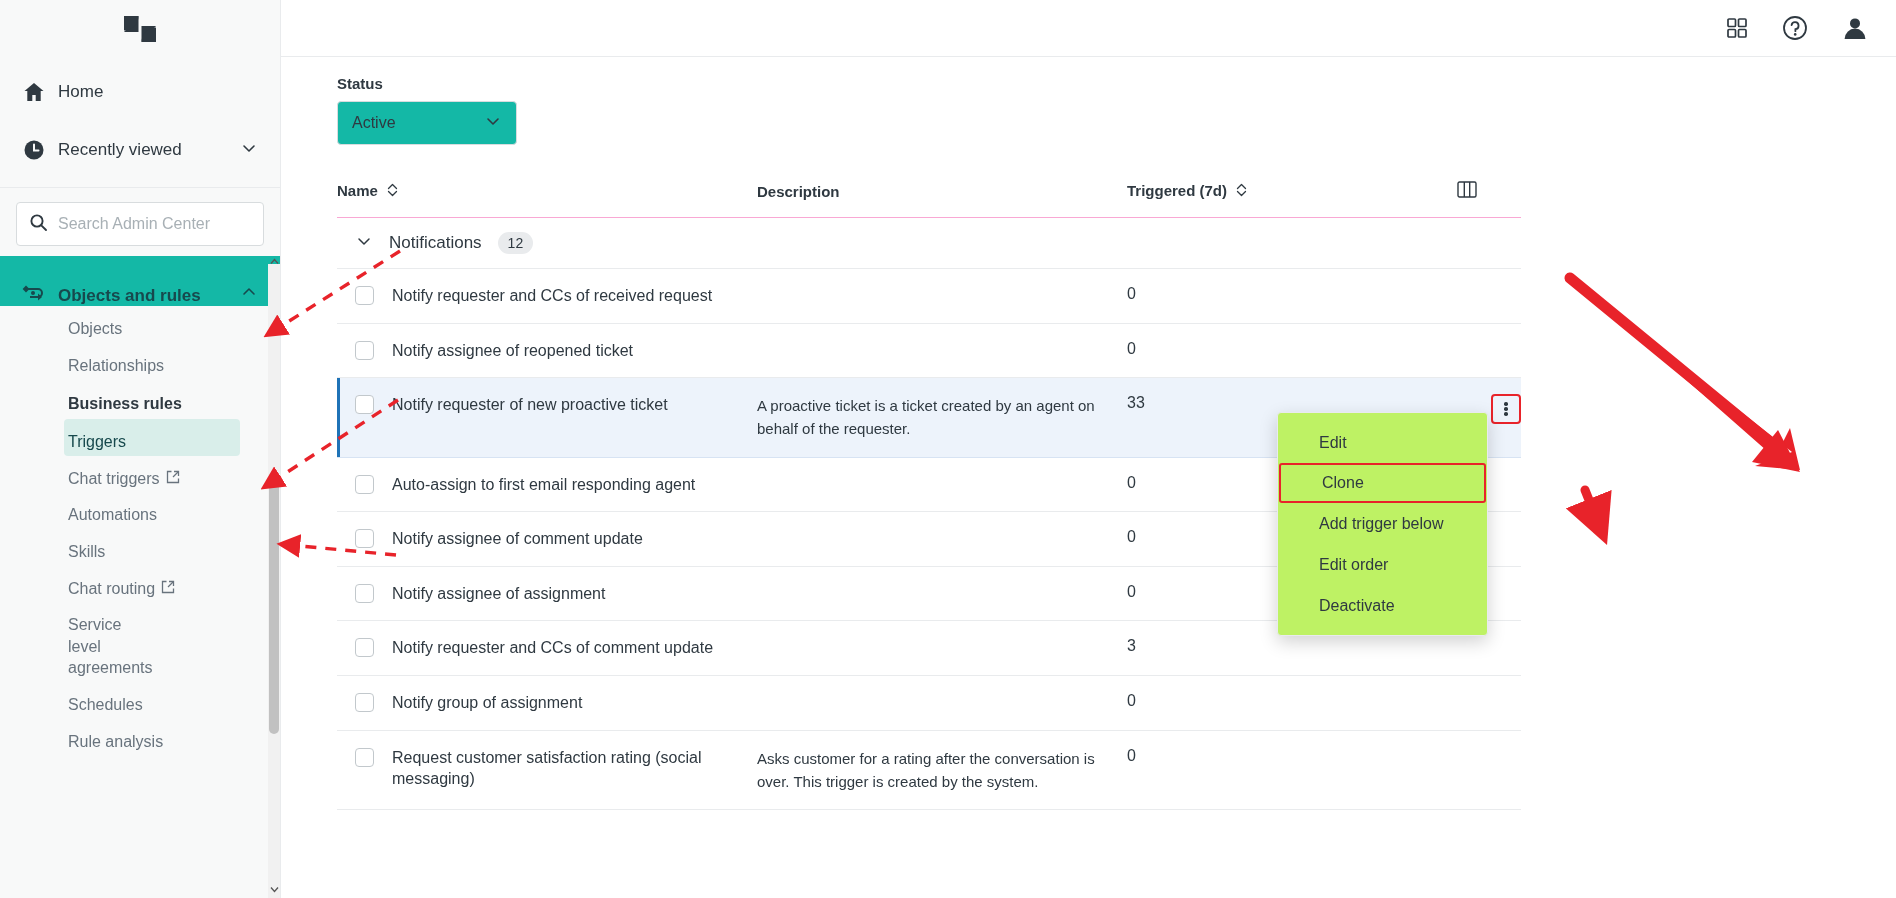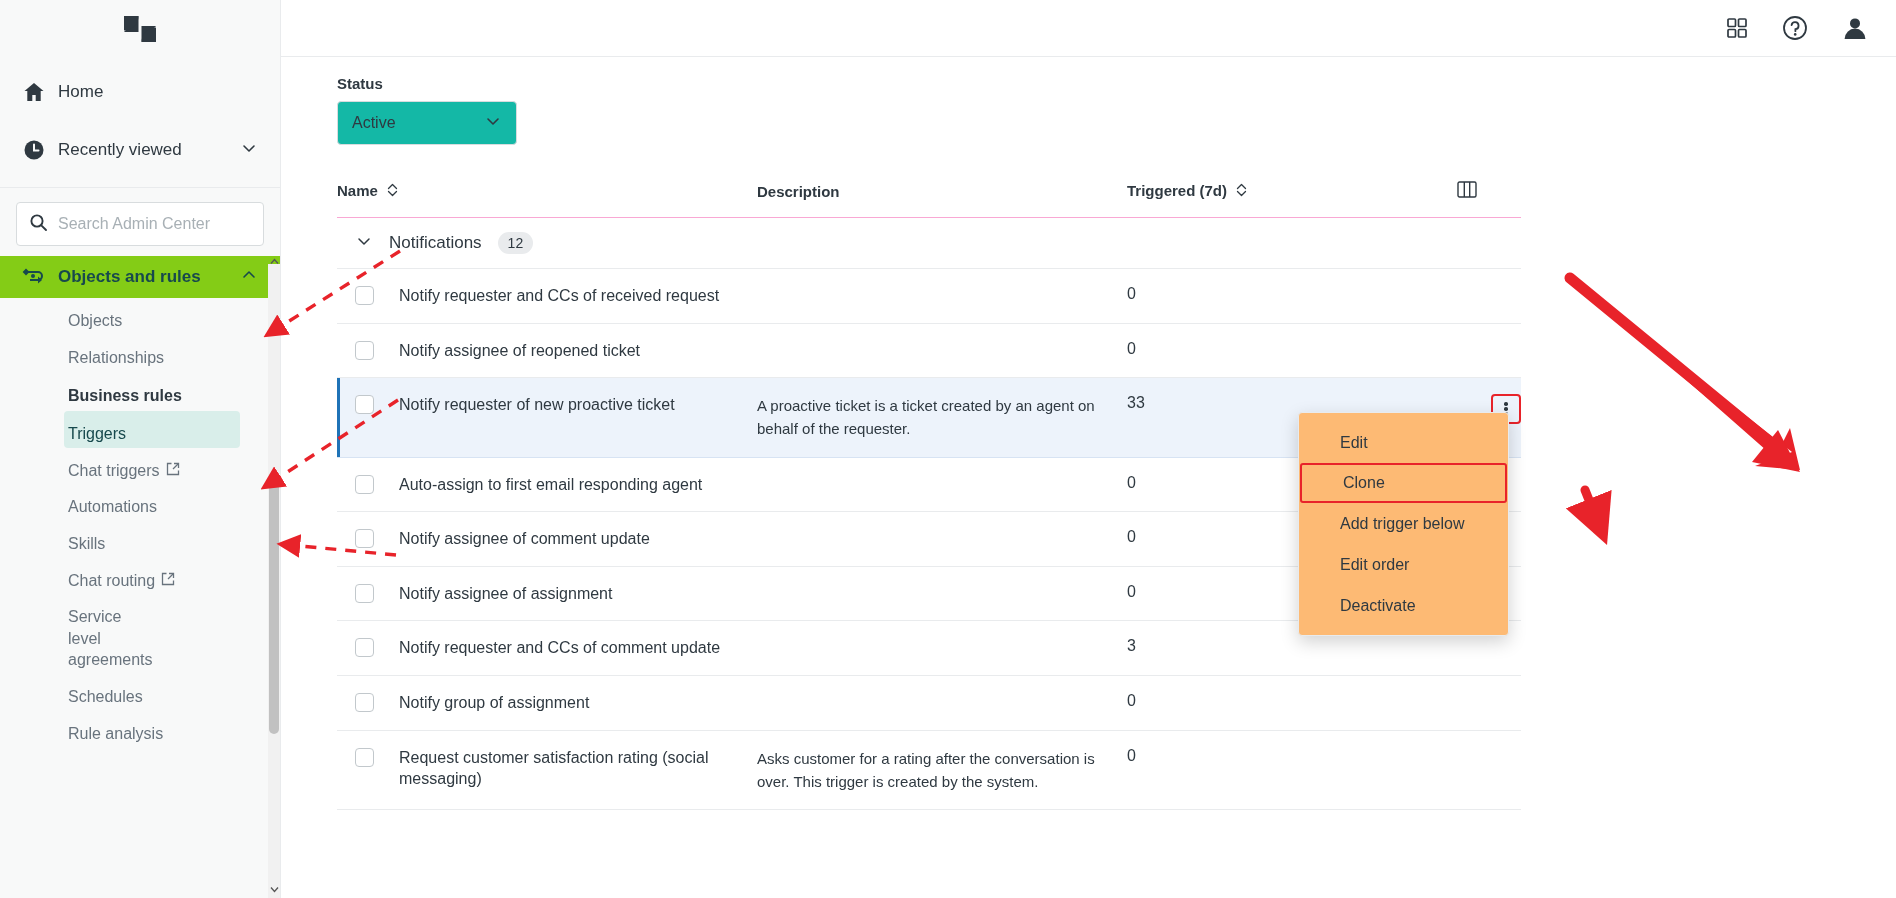--- a/index.html
+++ b/index.html
@@ -44,23 +44,23 @@
     background: #fff; padding: 0 12px;
   }
   .search-box input {
     border: 0; outline: 0; font-size: 16px; color: #68737d;
     font-family: "Liberation Sans", sans-serif; width: 100%;
     background: transparent;
   }
   .search-box input::placeholder { color: #a8b0b5; }
 
   .section-head {
-    display: flex; align-items: center;
-    height: 42px; padding: 0 22px;
-    background: #84cc16; color: #17494d;
+    display: flex; align-items: flex-end;
+    height: 50px; padding: 0 22px;
+    background: #14b8a6; color: #17494d;
     font-size: 17px; font-weight: bold; cursor: pointer;
   }
   .section-head .ico { width: 30px; display: flex; align-items: center; }
   .section-head .lbl { margin-left: 6px; }
   .section-head .chev { margin-left: auto; }
 
   .sub-item {
     display: flex; align-items: center;
     min-height: 35px; padding: 12px 22px 3px 68px;
     font-size: 16px; color: #68737d; cursor: pointer;
@@ -116,41 +116,41 @@
   .badge {
     background: #e9ebed; color: #2f3941; font-size: 14px;
     border-radius: 11px; padding: 3px 10px; min-width: 30px; text-align: center;
   }
 
   tr.data-row td { border-bottom: 1px solid #e9ebed; padding: 16px 0; vertical-align: top; }
   tr.data-row td.c-name { padding-left: 18px; }
   tr.data-row.selected td { background: #edf3fb; border-bottom-color: #d7e3f3; }
   tr.data-row.selected td.c-name { box-shadow: inset 3px 0 0 0 #1f73b7; }
 
-  .namecell { display: flex; align-items: flex-start; gap: 25px; }
+  .namecell { display: flex; align-items: flex-start; gap: 18px; }
   .chk {
     width: 19px; height: 19px; border: 1px solid #c2c8cc; border-radius: 4px;
     background: #fff; flex: 0 0 19px; margin-top: 1px; cursor: pointer;
   }
   .rowname { font-size: 16px; color: #2f3941; line-height: 1.35; }
   .rowdesc { font-size: 15px; color: #2f3941; line-height: 1.55; }
   .rowtrig { font-size: 16px; color: #2f3941; }
 
   .kebab {
     width: 30px; height: 30px; border-radius: 4px;
     display: flex; align-items: center; justify-content: center;
     cursor: pointer; margin-left: auto;
   }
   .kebab.highlight { border: 2px solid #e8232a; }
   .dot { width: 3.5px; height: 3.5px; background: #2f3941; border-radius: 50%; margin: 1.5px 0; }
 
   
   .menu {
-    position: absolute; left: 1017px; top: 412px; width: 211px;
-    background: #fdba74; border: 1px solid #e9ebed; border-radius: 4px;
+    position: absolute; left: 996px; top: 412px; width: 211px;
+    background: #bef264; border: 1px solid #e9ebed; border-radius: 4px;
     box-shadow: 0 6px 18px rgba(0,0,0,.18); padding: 9px 0; z-index: 40;
   }
   .menu-item {
     height: 41px; display: flex; align-items: center;
     padding: 0 0 0 41px; font-size: 16px; color: #2f3941; cursor: pointer;
   }
   .menu-item.marked { border: 2px solid #e8232a; border-radius: 3px; margin: 0 1px; height: 40px; text-align: right; }
 
   
   .anno { position: absolute; inset: 0; pointer-events: none; z-index: 60; }

